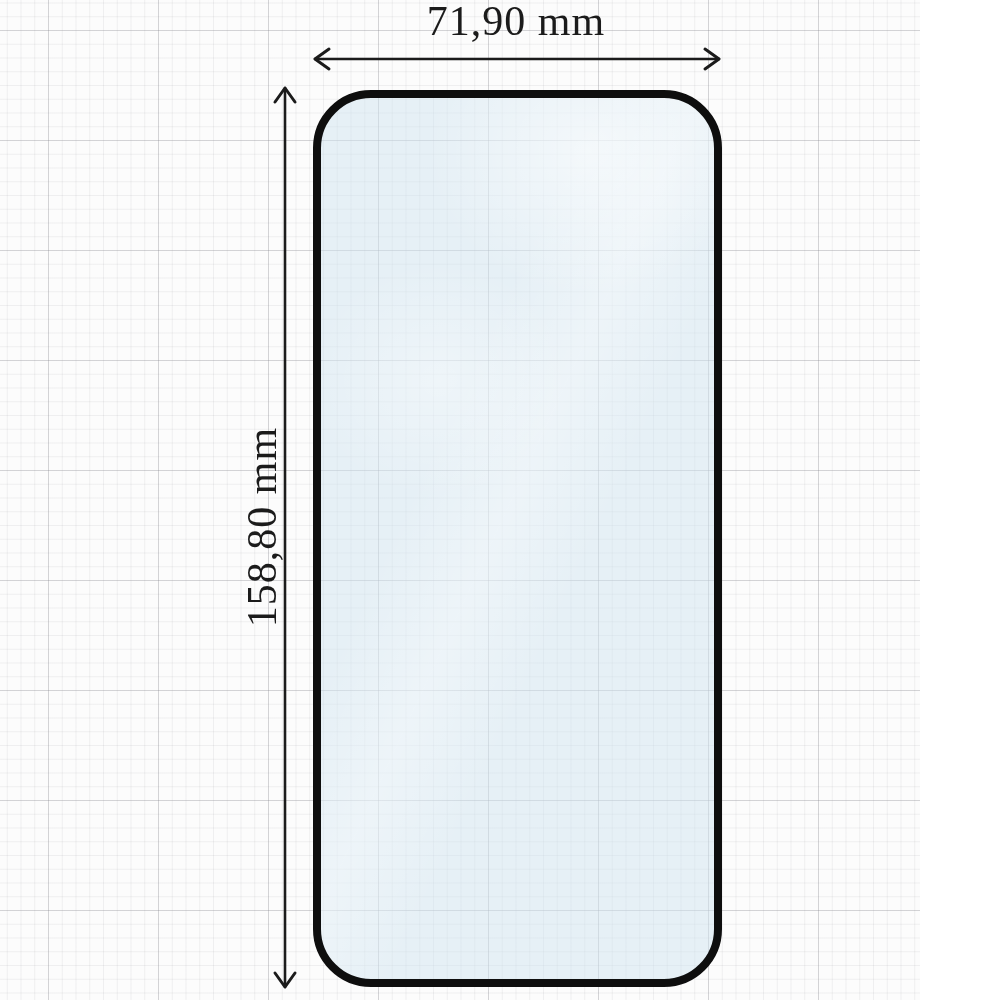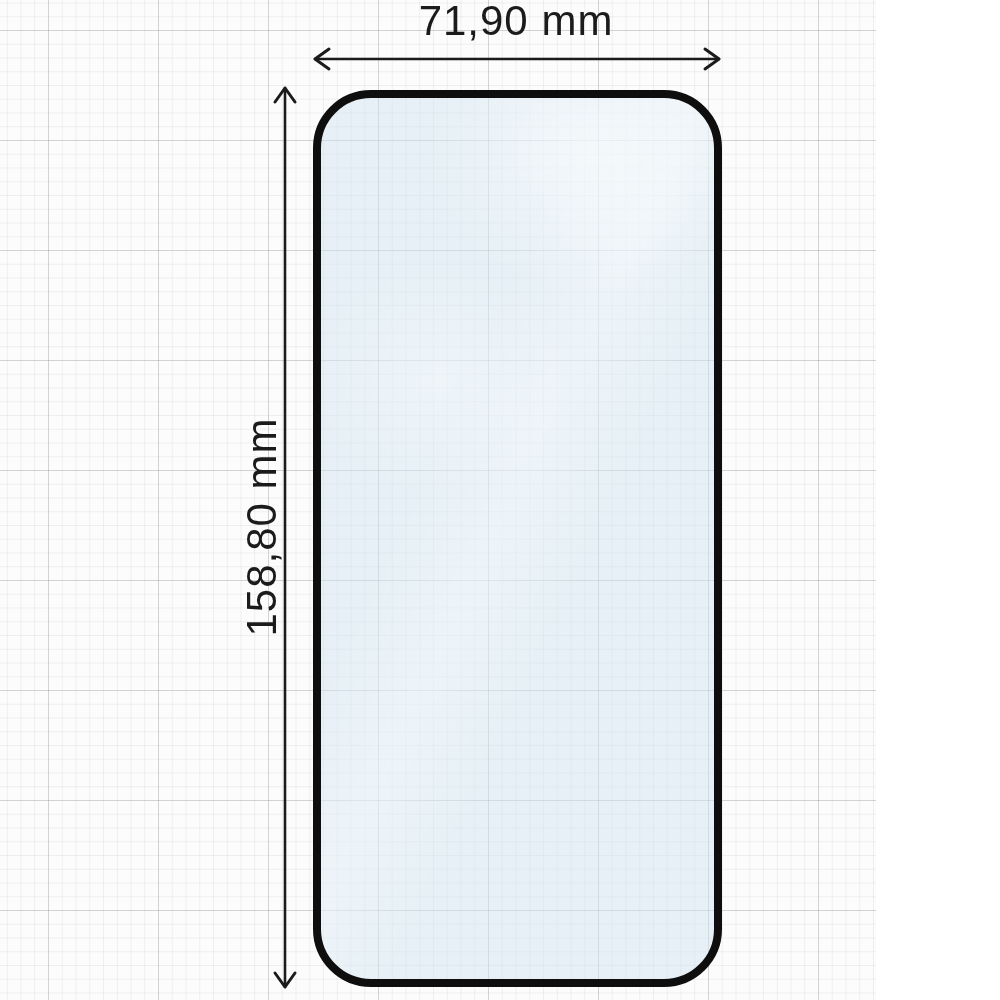--- a/index.html
+++ b/index.html
@@ -5,22 +5,23 @@
   html, body {
     margin: 0;
     padding: 0;
     background: #ffffff;
   }
   .canvas {
     position: relative;
     width: 876px;
     height: 1000px;
     overflow: hidden;
-    font-family: Liberation Sans, sans-serif;
+    font-family: Liberation Serif, serif;
     color: var(--color-line, #1b1b1b);
+    padding-left: 44px;
   }
   
   .paper {
     position: absolute;
     inset: 0;
     background-color: var(--color-paper, #fcfcfc);
     background-image:
       linear-gradient(to right,  rgba(140,140,145,0.28) 1px, transparent 1px),
       linear-gradient(to bottom, rgba(140,140,145,0.28) 1px, transparent 1px),
       linear-gradient(to right,  rgba(150,150,155,0.13) 1px, transparent 1px),

